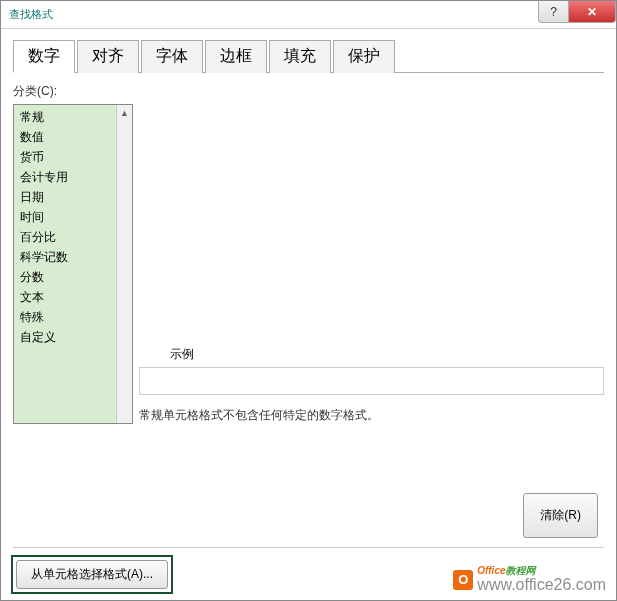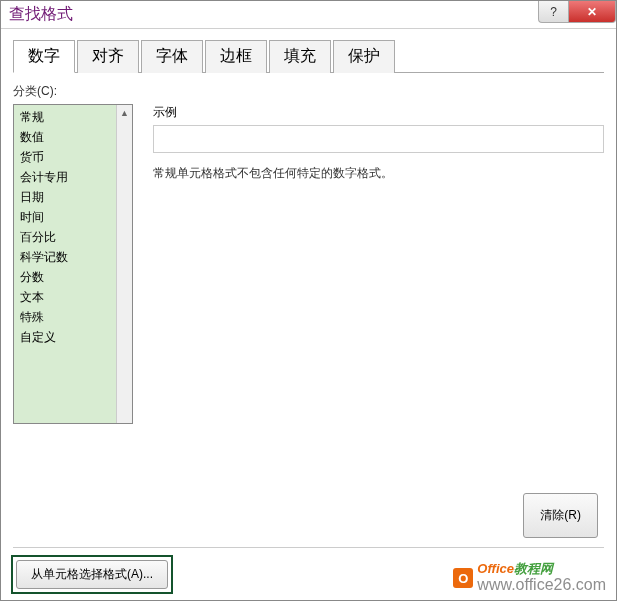--- a/index.html
+++ b/index.html
@@ -21,22 +21,22 @@
     .titlebar {
       height: 28px;
       background: #fff;
       border-bottom: 1px solid #d0d0d0;
       display: flex;
       align-items: center;
       padding-left: 8px;
       position: relative;
     }
     .title-text {
-      color: #701a75;
-      font-size: 16px;
+      color: #0f766e;
+      font-size: 11px;
     }
     .title-buttons {
       position: absolute;
       right: 0;
       top: 0;
       display: flex;
       height: 22px;
     }
     .title-btn {
       width: 30px;
@@ -84,21 +84,22 @@
       border-bottom: 1px solid #fff;
       top: 1px;
     }
     .section-label {
       font-size: 12px;
       margin-bottom: 4px;
       color: #333;
     }
     .body-area {
       display: flex;
-      gap: 20px;
+      gap: 6px;
+      align-items: flex-end;
     }
     .listbox-wrap {
       width: 120px;
       height: 320px;
       border: 1px solid #888;
       display: flex;
     }
     .listbox {
       flex: 1;
       background: #d8ecd2;
@@ -124,20 +125,21 @@
       justify-content: center;
       font-size: 9px;
       color: #666;
     }
     .right-panel {
       flex: 1;
     }
     .sample-label {
       font-size: 12px;
       margin-bottom: 4px;
+      margin-left: 31px;
     }
     .sample-box {
       border: 1px solid #ccc;
       height: 28px;
       margin-bottom: 12px;
       background: #fff;
     }
     .description {
       font-size: 12px;
       color: #333;
@@ -195,21 +197,21 @@
       color: #fff;
       font-weight: bold;
       font-size: 13px;
     }
     .wm-text {
       display: flex;
       flex-direction: column;
       line-height: 1.1;
     }
     .wm-top { 
-      font-size: 13px; 
+      font-size: 10px; 
       font-weight: bold;
       font-style: italic;
     }
     .wm-top .orange { color: #eb6100; }
     .wm-top .green { color: #3a9b35; }
     .wm-bottom { font-size: 16px; color: #888; }
   </style>
 </head>
 <body>
 

